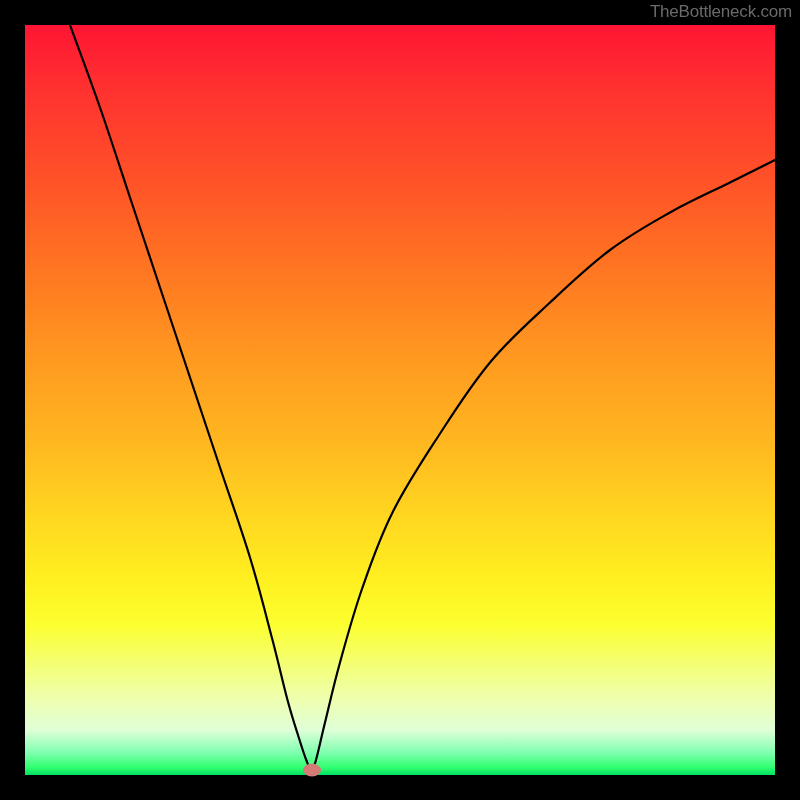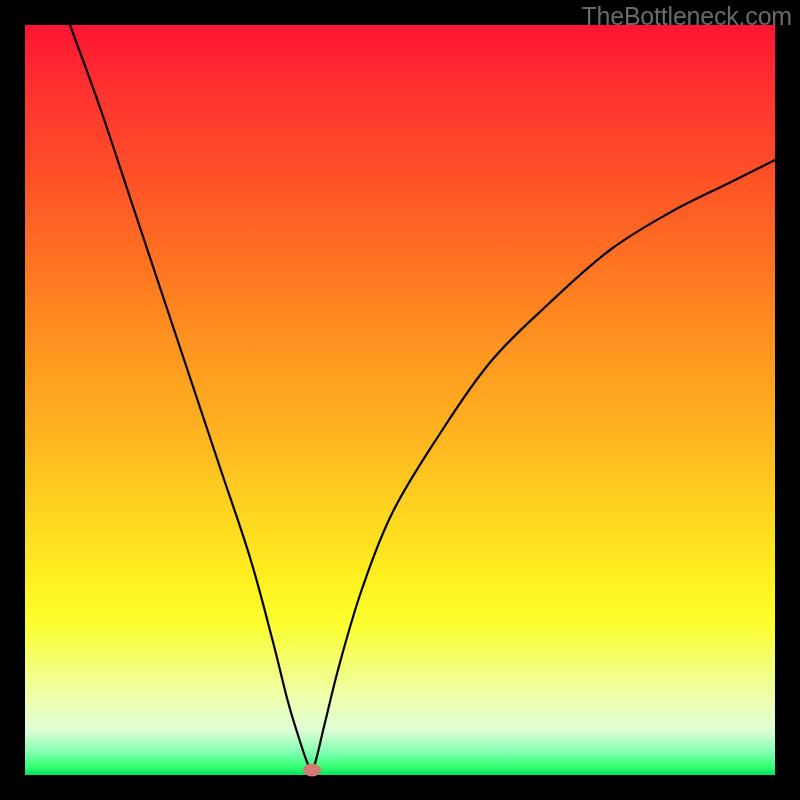--- a/index.html
+++ b/index.html
@@ -42,21 +42,21 @@
       #80ffb0 97%,
       #30ff70 99%,
       #00e060 100%
     );
   }
   .attribution {
     position: absolute;
     top: 2px;
     right: 8px;
     color: #6a6a6a;
-    font-size: 25px;
+    font-size: 17px;
     font-weight: 500;
     letter-spacing: -0.2px;
   }
   svg.curve {
     position: absolute;
     top: 0;
     left: 0;
   }
   .marker {
     position: absolute;

